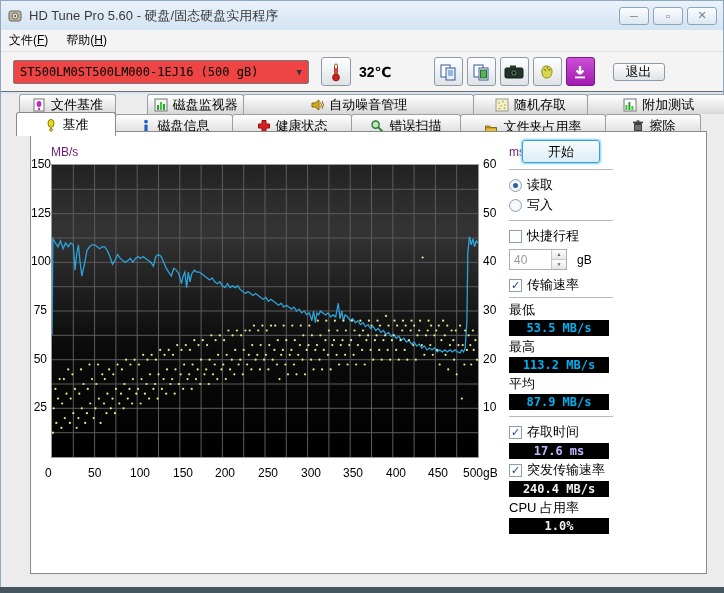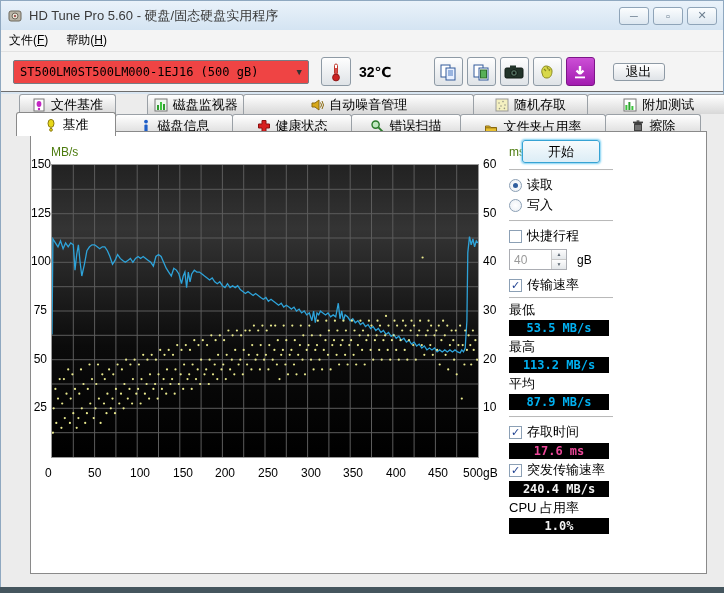--- a/index.html
+++ b/index.html
@@ -52,21 +52,21 @@
     cursor:default; margin-right:-1px; }
   .tab .tabicon { width:14px; height:14px; flex:0 0 auto; }
   .tab.active { background:#fff; height:24px; margin-top:-2px; z-index:5;
     border-color:#8a8a8a; }
 
   
   .panel { position:absolute; left:29px; top:37px; width:677px; height:443px;
     background:#fff; border:1px solid #8a8a8a; z-index:2; }
 
   
-  .axis-label { position:absolute; font-size:12px; color:#4d7c0f; }
+  .axis-label { position:absolute; font-size:12px; color:#701a75; }
   .plot { position:absolute; left:20px; top:32px; width:428px; height:294px;
     border:1px solid #9a9a9a;
     background:linear-gradient(180deg,#222 0%,#343434 22%,#0b0b0b 62%,#000 100%); }
   .plot svg { position:absolute; left:0; top:0; }
   .ytick { position:absolute; font-size:12px; } 
   .xtick { position:absolute; font-size:12px; top:334px; }
 
   
   .controls { position:absolute; left:478px; top:6px; width:104px; }
   .start-btn { display:block; width:78px; height:23px; margin:2px auto 0;
@@ -88,21 +88,21 @@
   .spin-box .spin-val { flex:1 1 auto; color:#9a9a9a; padding:3px 4px; font-size:12px; }
   .spin-btns { width:15px; display:flex; flex-direction:column; border-left:1px solid #c8c8c8; }
   .spin-btns div { flex:1 1 50%; font-size:5px; line-height:9px; text-align:center;
     color:#5a6570; background:linear-gradient(#fdfdfd,#e4e7ea); cursor:default; }
   .spin-btns div + div { border-top:1px solid #c8c8c8; }
   .stat-label { font-size:13px; margin-top:2px; }
   .value-box { width:100px; height:16px; background:#000; text-align:center;
     font-family:"DejaVu Sans Mono","Liberation Mono",monospace; font-weight:bold;
     font-size:12px; line-height:16px; margin:1px 0 2px; }
   .value-box.cyan { color:#00b0f0; }
-  .value-box.yellow { color:#ec4899; }
+  .value-box.yellow { color:#c4b5fd; }
   .value-box.white { color:#f2f2f2; }
 
   .bottom-strip { position:absolute; left:0; bottom:0; width:724px; height:6px; background:#45565e; }
 </style>
 </head>
 <body>
 
 <div class="window">
 
   <div class="titlebar">

